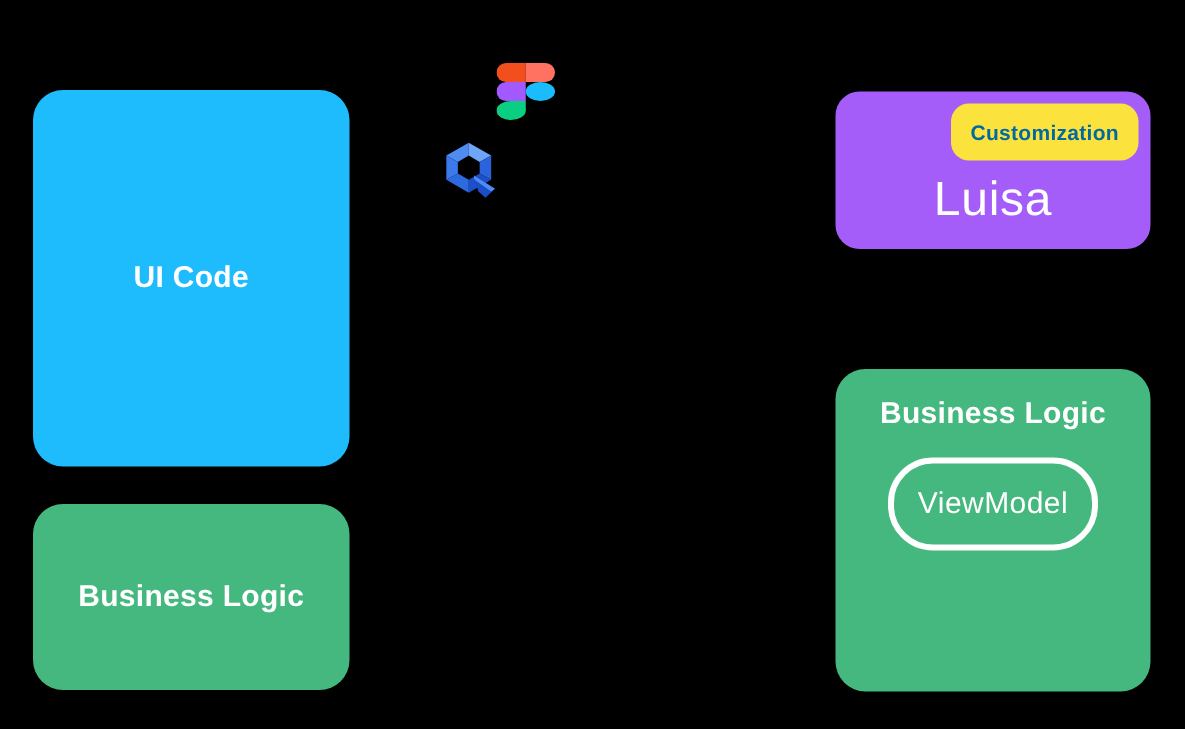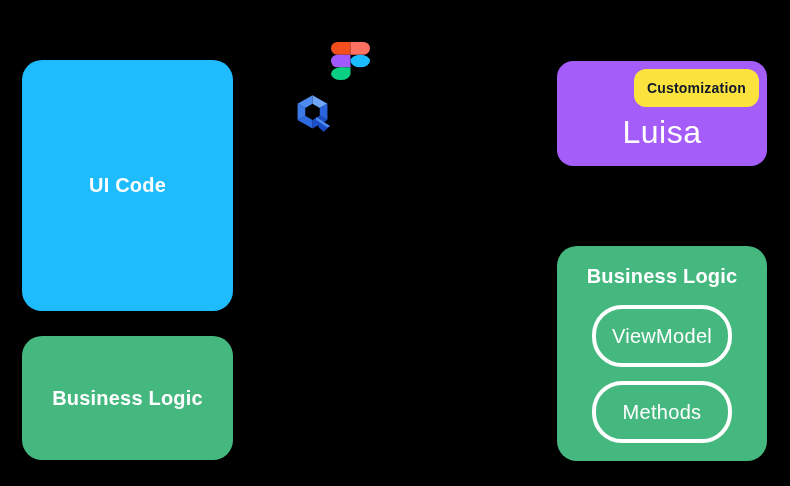--- a/index.html
+++ b/index.html
@@ -80,29 +80,26 @@
     <polygon points="41.5,12.5 41.5,31.5 32.5,26.5 32.5,17.5" fill="#2B63DC"></polygon>
     <polygon points="41.5,31.5 24,41.5 24,31.5 32.5,26.5" fill="#1D4FC9"></polygon>
     <polygon points="24,41.5 6.5,31.5 15.5,26.5 24,31.5" fill="#2E6ADF"></polygon>
     <polygon points="6.5,31.5 6.5,12.5 15.5,17.5 15.5,26.5" fill="#3C7AEA"></polygon>
 
     <polygon points="28,28 44.5,38.5 37,45.5 31.5,40.5" fill="#1C4CC6"></polygon>
     <polygon points="28,28 44.5,38.5 41.5,40.5 28.5,31.5" fill="#4E8CF1"></polygon>
   </svg>
 
   <div class="box luisa-box" style="background-color: rgb(164, 93, 248);">
-    <div class="badge" style="background-color: rgb(251, 226, 60); color: #0f172a;">
+    <div class="badge" style="background-color: rgb(251, 226, 60); color: #0369a1;">
       <span>Customization</span>
     </div>
     <div class="luisa-label">Luisa</div>
   </div>
 
   <div class="box bl-right-box" style="background-color: rgb(69, 184, 127);">
     <div class="bl-title">Business Logic</div>
     <div class="outline-box first">
       <span>ViewModel</span>
     </div>
-    <div class="outline-box second">
-      <span>Methods</span>
-    </div>
   </div>
 
 </div>
 
 </body></html>

